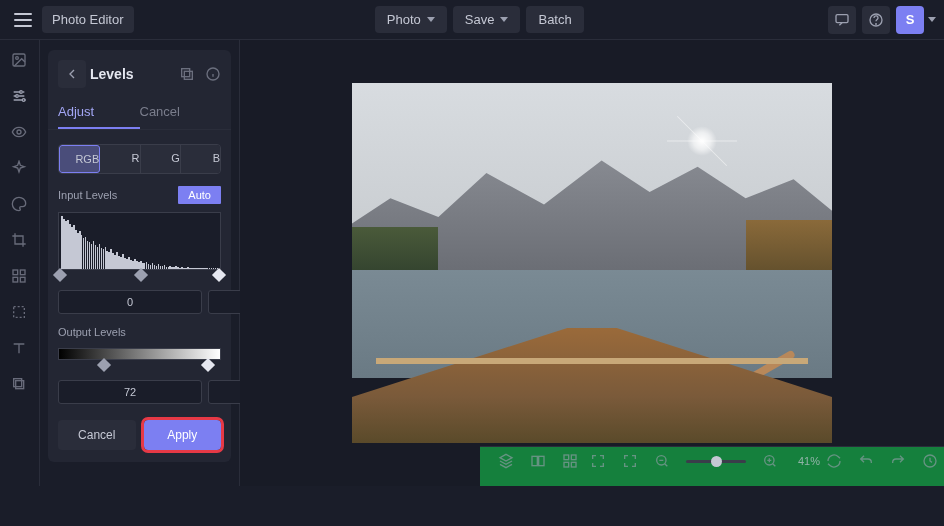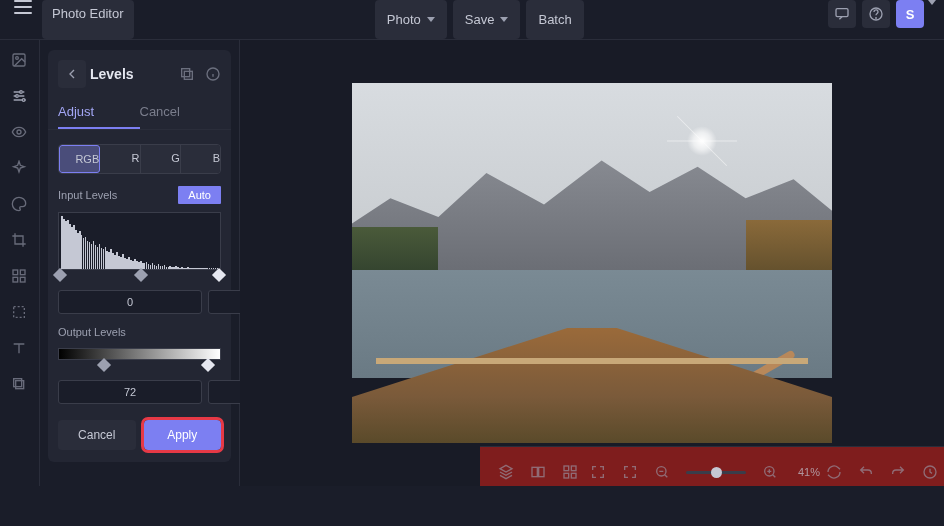--- a/index.html
+++ b/index.html
@@ -1,19 +1,19 @@
 <!DOCTYPE html>
 <html><head>
 <meta charset="utf-8">
 <style>
 * { box-sizing: border-box; margin: 0; padding: 0; }
 body { font-family: -apple-system, BlinkMacSystemFont, 'Segoe UI', sans-serif; background: #1a1d29; color: #c5c8d4; width: 944px; height: 526px; overflow: hidden; font-size: 13px; }
 
 
-.topbar { display: flex; height: 40px; padding: 0 8px; border-bottom: 1px solid #2a2d3a; }
+.topbar { display: flex; align-items: center; height: 40px; padding: 0 8px; border-bottom: 1px solid #2a2d3a; }
 .hamburger { width: 18px; height: 14px; display: flex; flex-direction: column; justify-content: space-between; margin: 0 6px; cursor: pointer; }
 .hamburger span { height: 2px; background: #c5c8d4; border-radius: 1px; }
 .app-title { background: #2a2d3a; padding: 6px 10px; border-radius: 4px; margin-left: 4px; }
 .top-spacer { flex: 1; }
 .top-btn { background: #2a2d3a; padding: 6px 12px; border-radius: 4px; margin: 0 3px; cursor: pointer; display: flex; align-items: center; gap: 6px; }
 .chev-down { width: 0; height: 0; border-left: 4px solid transparent; border-right: 4px solid transparent; border-top: 5px solid #9ca0b0; }
 .icon-btn { width: 28px; height: 28px; background: #2a2d3a; border-radius: 4px; margin: 0 3px; display: flex; align-items: center; justify-content: center; cursor: pointer; }
 .avatar { width: 28px; height: 28px; background: #7c7ff2; border-radius: 4px; display: flex; align-items: center; justify-content: center; font-weight: 600; color: #fff; margin-left: 3px; }
 .chev-sm { margin-left: 4px; }
 
@@ -71,21 +71,21 @@
 .sun::after { transform: translate(-50%, -50%) rotate(45deg); }
 .mountains { position: absolute; top: 18%; left: 0; right: 0; height: 35%; background: linear-gradient(180deg, #8a8d94 0%, #6a6d74 100%); clip-path: polygon(0 60%, 8% 40%, 18% 55%, 28% 20%, 40% 45%, 52% 10%, 62% 35%, 72% 15%, 82% 40%, 92% 25%, 100% 50%, 100% 100%, 0 100%); }
 .trees-l { position: absolute; top: 40%; left: 0; width: 18%; height: 18%; background: linear-gradient(180deg, #4a5a3a, #2a3a2a); }
 .trees-r { position: absolute; top: 38%; right: 0; width: 18%; height: 18%; background: linear-gradient(180deg, #8a6a3a, #5a4a2a); }
 .water { position: absolute; top: 52%; left: 0; right: 0; height: 30%; background: linear-gradient(180deg, #7a8a94 0%, #6a7a84 100%); }
 .boat { position: absolute; bottom: 0; left: 0; right: 0; height: 32%; background: linear-gradient(180deg, #9a6a3a 0%, #7a5a3a 60%, #5a4a2a 100%); clip-path: polygon(0 100%, 0 60%, 45% 0, 55% 0, 100% 60%, 100% 100%); }
 .boat-rail { position: absolute; bottom: 22%; left: 5%; right: 5%; height: 6px; background: #c8a878; }
 .oar { position: absolute; bottom: 24%; right: 8%; width: 180px; height: 8px; background: #b8885a; transform: rotate(-30deg); transform-origin: right; border-radius: 4px; }
 
 
-.bottombar { display: flex; align-items: flex-end; height: 40px; border-top: 1px solid #2a2d3a; padding: 0 12px; position: absolute; bottom: 0; left: 240px; right: 0; background: #7f1d1d; }
+.bottombar { display: flex; align-items: flex-start; height: 40px; border-top: 1px solid #2a2d3a; padding: 0 12px; position: absolute; bottom: 0; left: 240px; right: 0; background: #15803d; }
 .bb-left, .bb-center, .bb-right { display: flex; align-items: center; gap: 4px; }
 .bb-center { flex: 1; justify-content: center; }
 .bb-ico { width: 28px; height: 28px; display: flex; align-items: center; justify-content: center; cursor: pointer; opacity: 0.6; border-radius: 4px; }
 .zoom-slider { width: 60px; height: 3px; background: #3a3d4a; border-radius: 2px; position: relative; margin: 0 6px; }
 .zoom-thumb { position: absolute; left: 41%; top: -4px; width: 11px; height: 11px; background: #c5c8d4; border-radius: 50%; }
 .zoom-label { font-size: 11px; margin-left: 10px; opacity: 0.7; }
 
 svg { width: 16px; height: 16px; stroke: #9ca0b0; fill: none; stroke-width: 2; }
 </style>
 </head>

